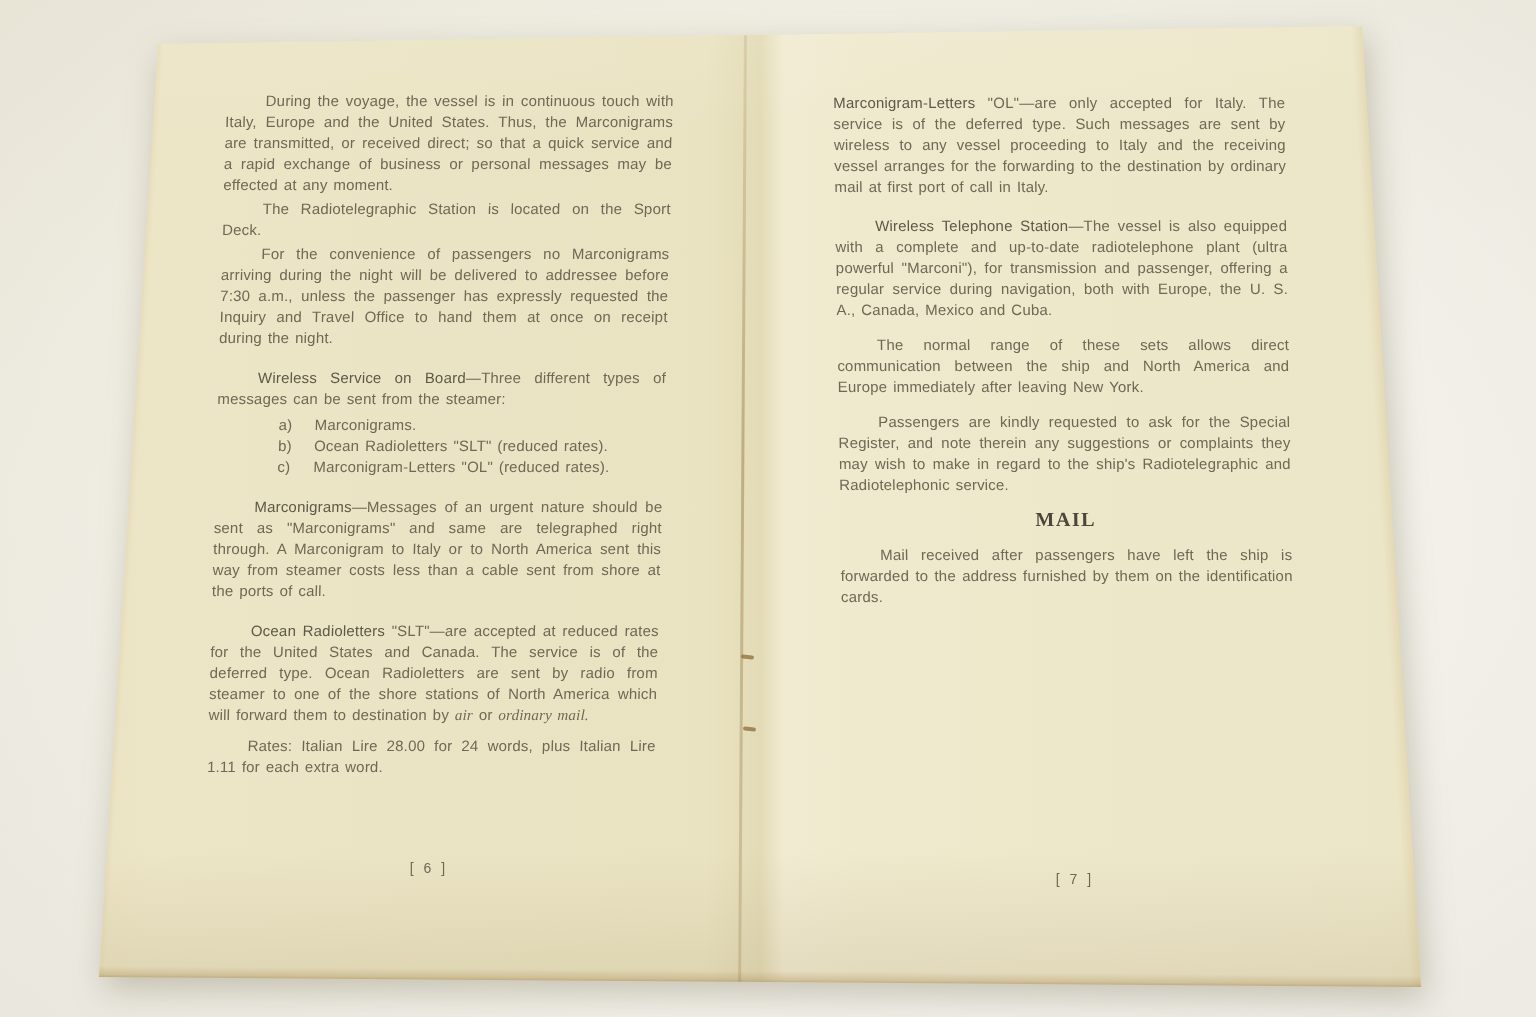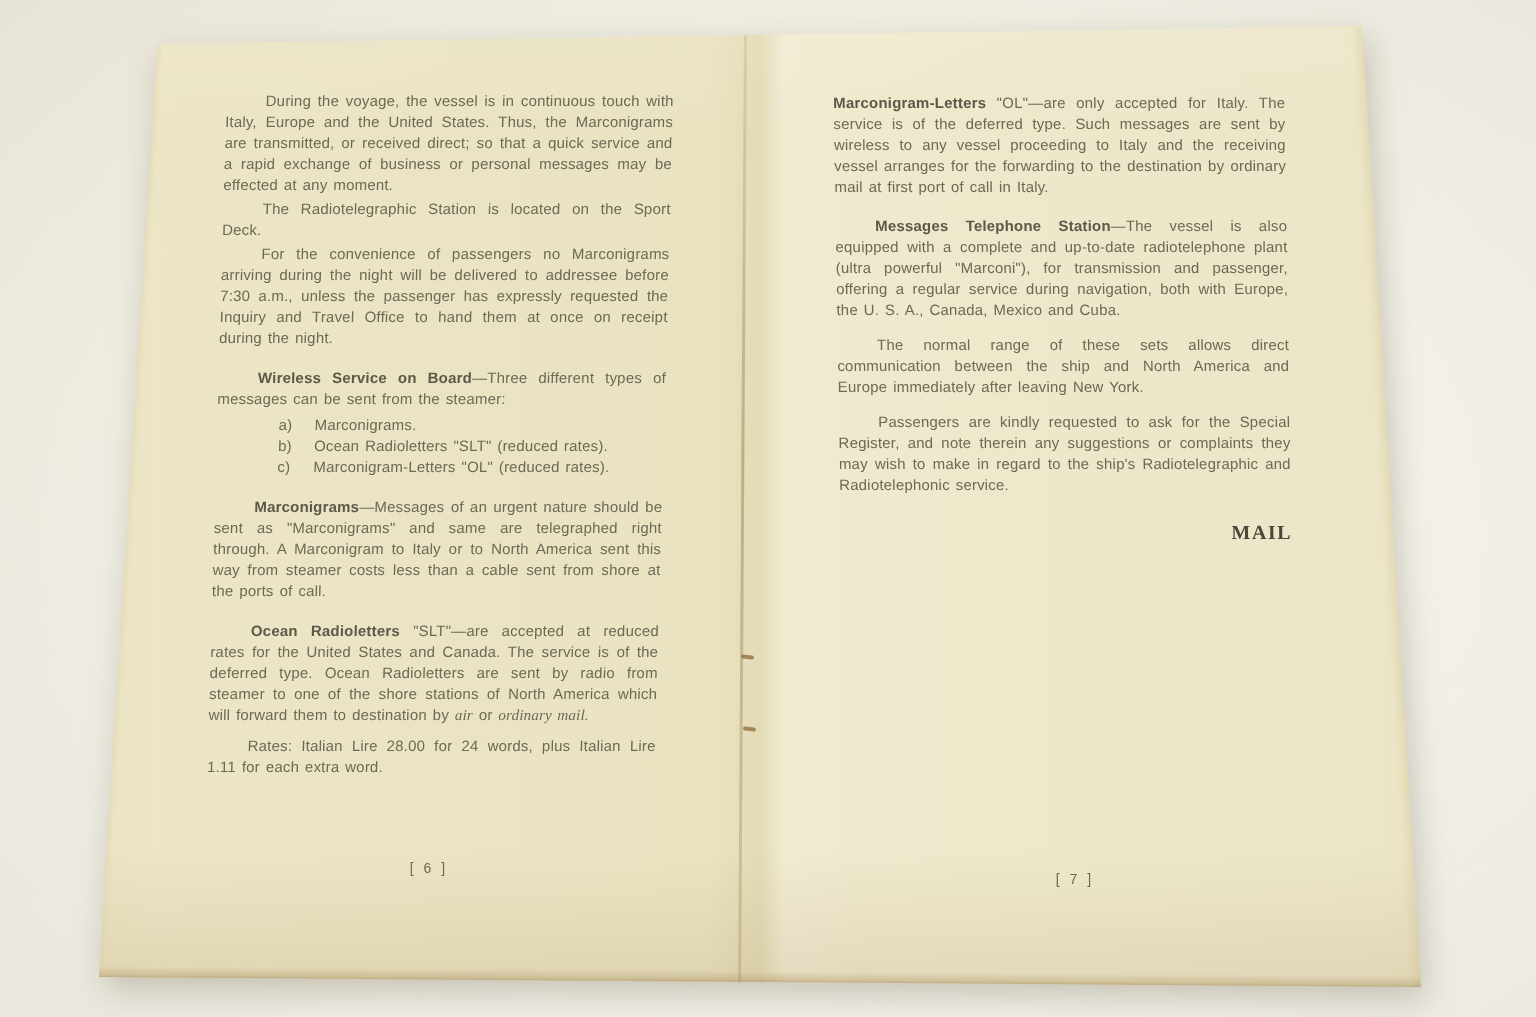--- a/index.html
+++ b/index.html
@@ -45,40 +45,40 @@
   #stitch2 { left:743px; top:727px; transform:rotate(7deg); }
 
   .page-text {
     position:absolute;
     font-size:15px; line-height:21px;
     color:#6e6855;
     text-align:justify;
     letter-spacing:0.2px; word-spacing:1.5px;
   }
   .page-text p { margin:0; text-indent:40px; }
-  .lead { font-weight:bold; color:#5d5848; }
+  .lead { font-weight:normal; color:#5d5848; }
   .ital { font-style:italic; font-family:"Liberation Serif", serif; }
 
   .pg6 { left:226px; top:90px; width:448px; transform:skewX(-1.6deg); transform-origin:0 0; }
   .pg6 .p-follow { margin-top:3px; }
   .pg6 .sect { margin-top:19px; }
   .pg6 .list { margin:5px 0 0 62px; }
   .pg6 .li { display:flex; }
   .pg6 .li .marker { width:36px; flex:none; }
   .pg6 .rates { margin-top:9px; }
 
   .pg7 { left:833px; top:92px; width:452px; transform:skewX(0.9deg); transform-origin:0 0; }
   .pg7 p { margin-top:14px; }
   .pg7 .first { margin-top:0; text-indent:0; }
   .pg7 .sect { margin-top:18px; }
   .pg7 .mail-h {
-    margin-top:27px; text-indent:0;
+    margin-top:14px; text-indent:0;
     font-family:"Liberation Serif", serif; font-weight:bold;
     font-size:20px; letter-spacing:1.5px; color:#4b473a;
-    text-align:right;
+    text-align:center;
   }
   .pagenum { position:absolute; font-size:14px; letter-spacing:3px; color:#6e6855; width:110px; text-align:center; }
   #pn6 { left:374px; top:860px; }
   #pn7 { left:1020px; top:871px; }
 </style>
 </head>
 <body>
 
 <div class="booklet-wrap">
   <div class="booklet">
@@ -117,23 +117,24 @@
       <p class="sect"><span class="lead">Ocean Radioletters</span><span> "SLT"—are accepted at reduced rates for the United States and Canada. The service is of the deferred type. Ocean Radioletters are sent by radio from steamer to one of the shore stations of North America which will forward them to destination by </span><span class="ital">air</span><span> or </span><span class="ital">ordinary mail.</span></p>
 
       <p class="rates">Rates: Italian Lire 28.00 for 24 words, plus Italian Lire 1.11 for each extra word.</p>
     </div>
     <div class="pagenum" id="pn6">[ 6 ]</div>
 
     <div class="page-text pg7">
       <p class="first"><span class="lead">Marconigram-Letters</span><span> "OL"—are only accepted for Italy. The service is of the deferred type. Such messages are sent by wireless to any vessel proceeding to Italy and the receiving vessel arranges for the forwarding to the destination by ordinary mail at first port of call in Italy.</span></p>
 
 
-      <p class="sect"><span class="lead">Messages Telephone Station</span><span>—The vessel is also equipped with a complete and up-to-date radiotelephone plant (ultra powerful "Marconi"), for transmission and passenger, offering a regular service during navigation, both with Europe, the U. S. A., Canada, Mexico and Cuba.</span></p>
+      <p class="sect"><span class="lead">Wireless Telephone Station</span><span>—The vessel is also equipped with a complete and up-to-date radiotelephone plant (ultra powerful "Marconi"), for transmission and passenger, offering a regular service during navigation, both with Europe, the U. S. A., Canada, Mexico and Cuba.</span></p>
 
       <p>The normal range of these sets allows direct communication between the ship and North America and Europe immediately after leaving New York.</p>
       <p>Passengers are kindly requested to ask for the Special Register, and note therein any suggestions or complaints they may wish to make in regard to the ship's Radiotelegraphic and Radiotelephonic service.</p>
 
       <p class="mail-h">MAIL</p>
+      <p>Mail received after passengers have left the ship is forwarded to the address furnished by them on the identification cards.</p>
     </div>
     <div class="pagenum" id="pn7">[ 7 ]</div>
 
   </div>
 </div>
 
 </body></html>

